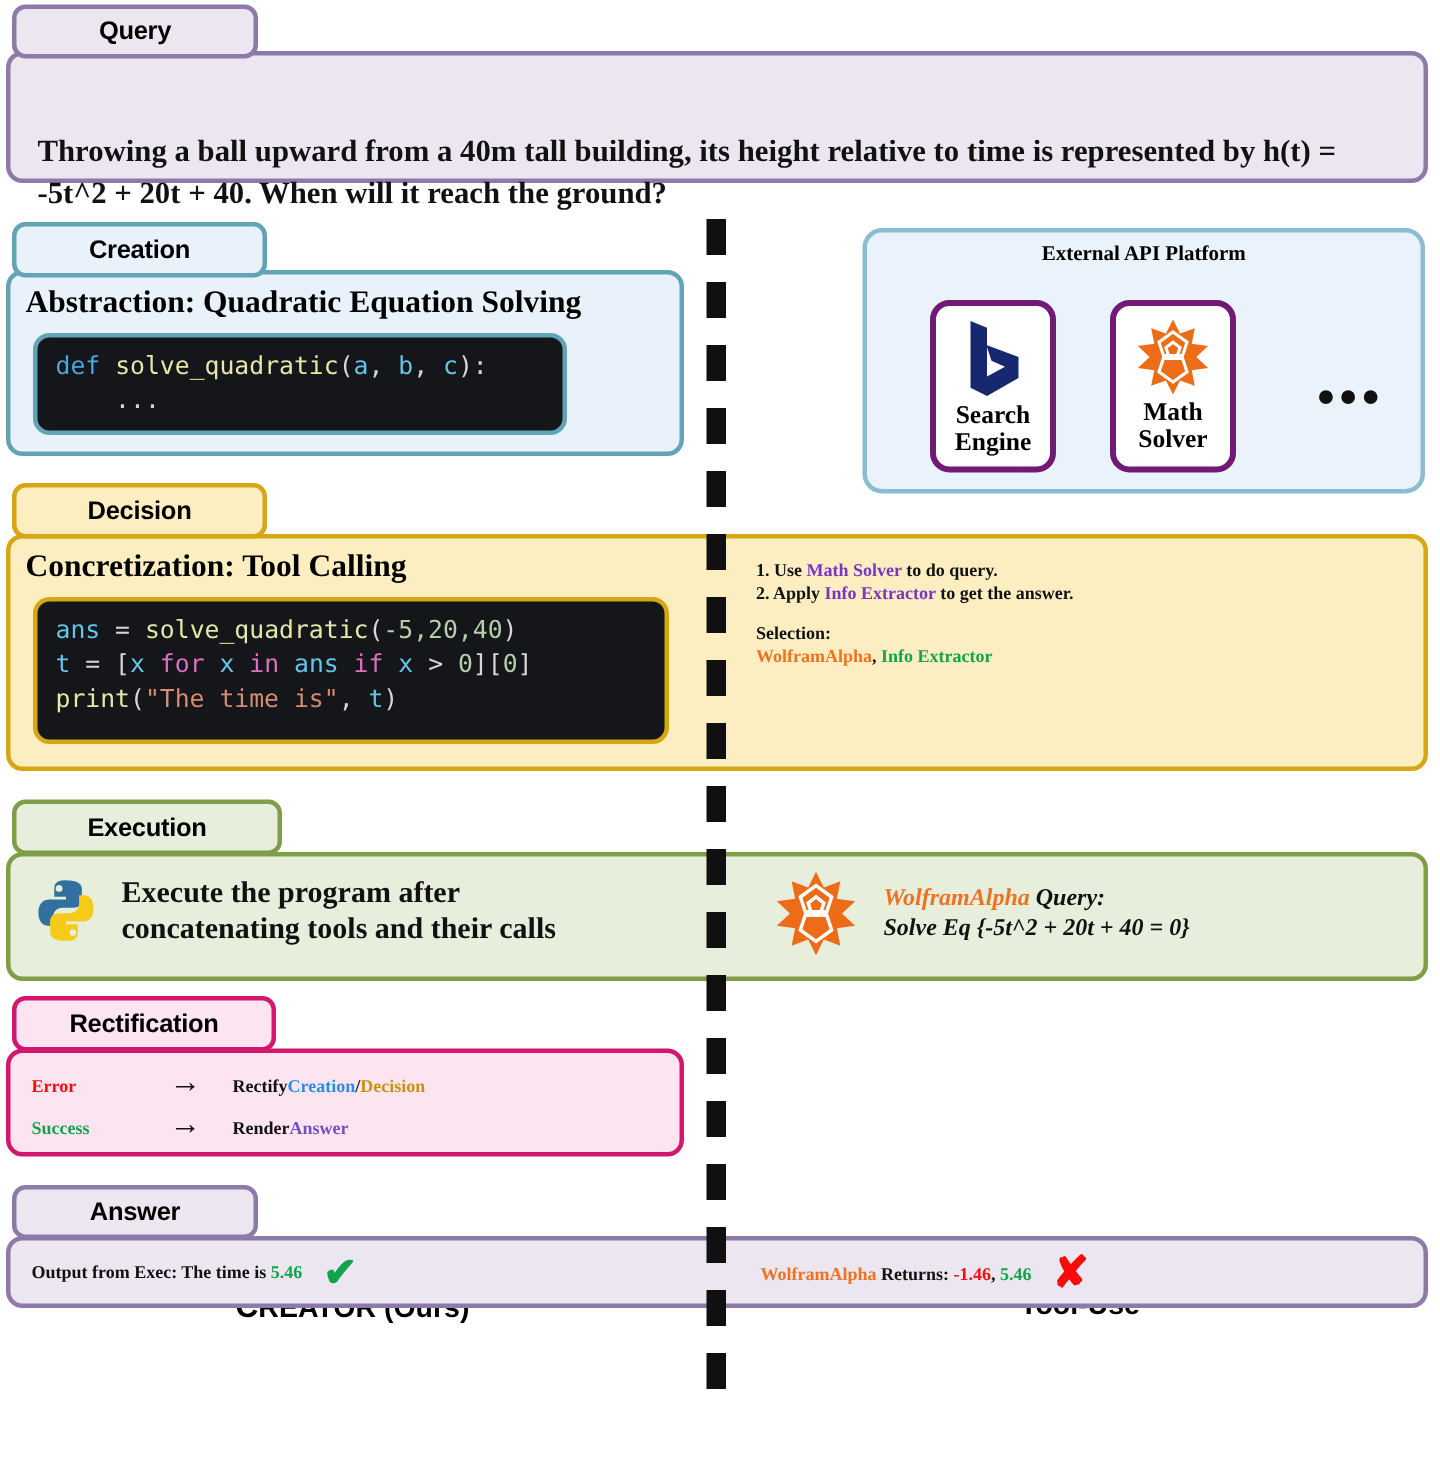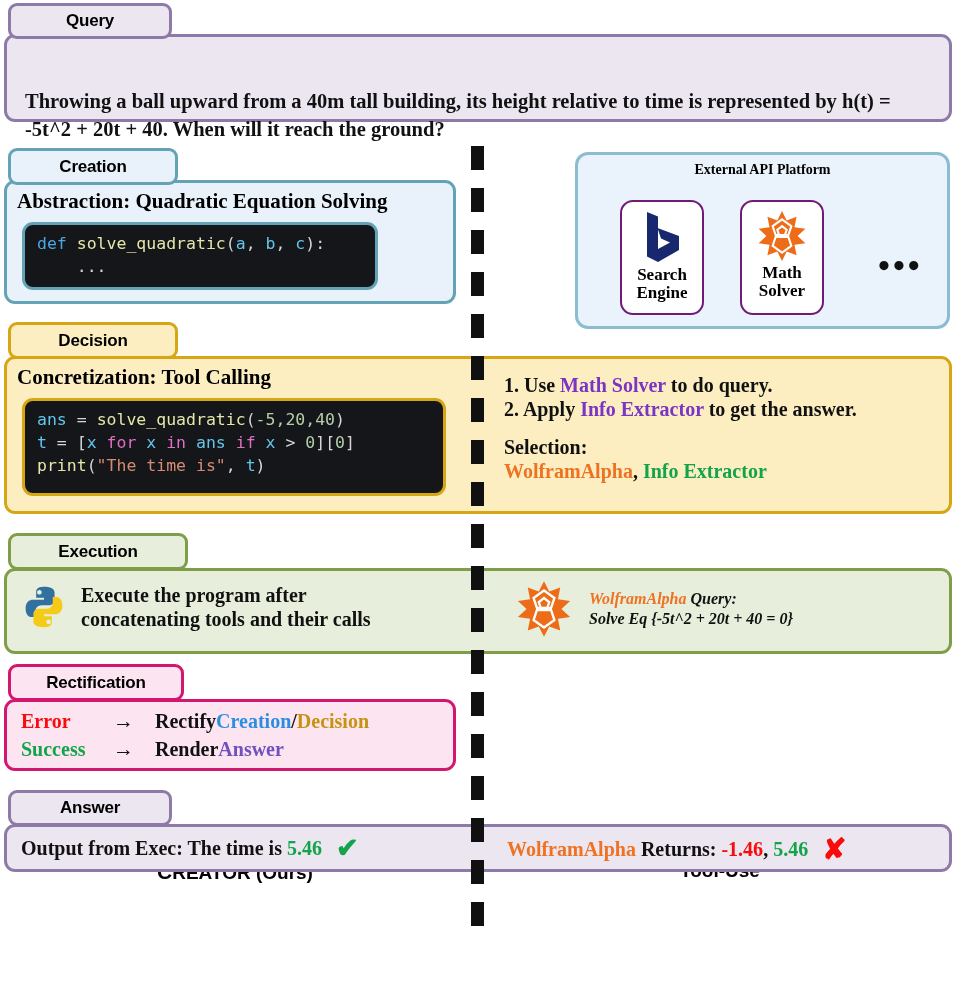--- a/index.html
+++ b/index.html
@@ -45,21 +45,21 @@
   .heading {
     font-family: "Liberation Serif", serif;
     font-weight: bold;
     font-size: 21px;
     color: #000;
     white-space: nowrap;
   }
   .btext {
     font-family: "Liberation Serif", serif;
     font-weight: bold;
-    font-size: 20px;
+    font-size: 12px;
     color: #111;
     line-height: 1.22;
   }
 
   
   #query-text {
     position: absolute;
     left: 20px; top: 48px; width: 915px;
     font-size: 20.5px; font-weight: bold; line-height: 1.35;
     color: #111;
@@ -107,21 +107,21 @@
     border: 3px solid #8cbcd0; background: #eaf2fb;
     border-radius: 13px; z-index: 4;
   }
   #api-title {
     text-align: center; margin-top: 7px;
     font-weight: bold; font-size: 14px; color: #000;
   }
   .api-card {
     position: absolute; top: 45px;
     width: 84px; height: 115px;
-    background: #fff; border: 2px solid #701a75; border-radius: 13px;
+    background: #fff; border: 4px solid #701a75; border-radius: 13px;
     display: flex; flex-direction: column; align-items: center;
     justify-content: flex-start; padding-top: 5px;
   }
   .api-card .lbl {
     font-weight: bold; font-size: 17px; text-align: center;
     line-height: 1.05; color: #000;
   }
   #api-ellipsis {
     position: absolute; left: 300px; top: 92px;
     font-size: 34px; font-weight: bold; letter-spacing: 3px; color: #111;

